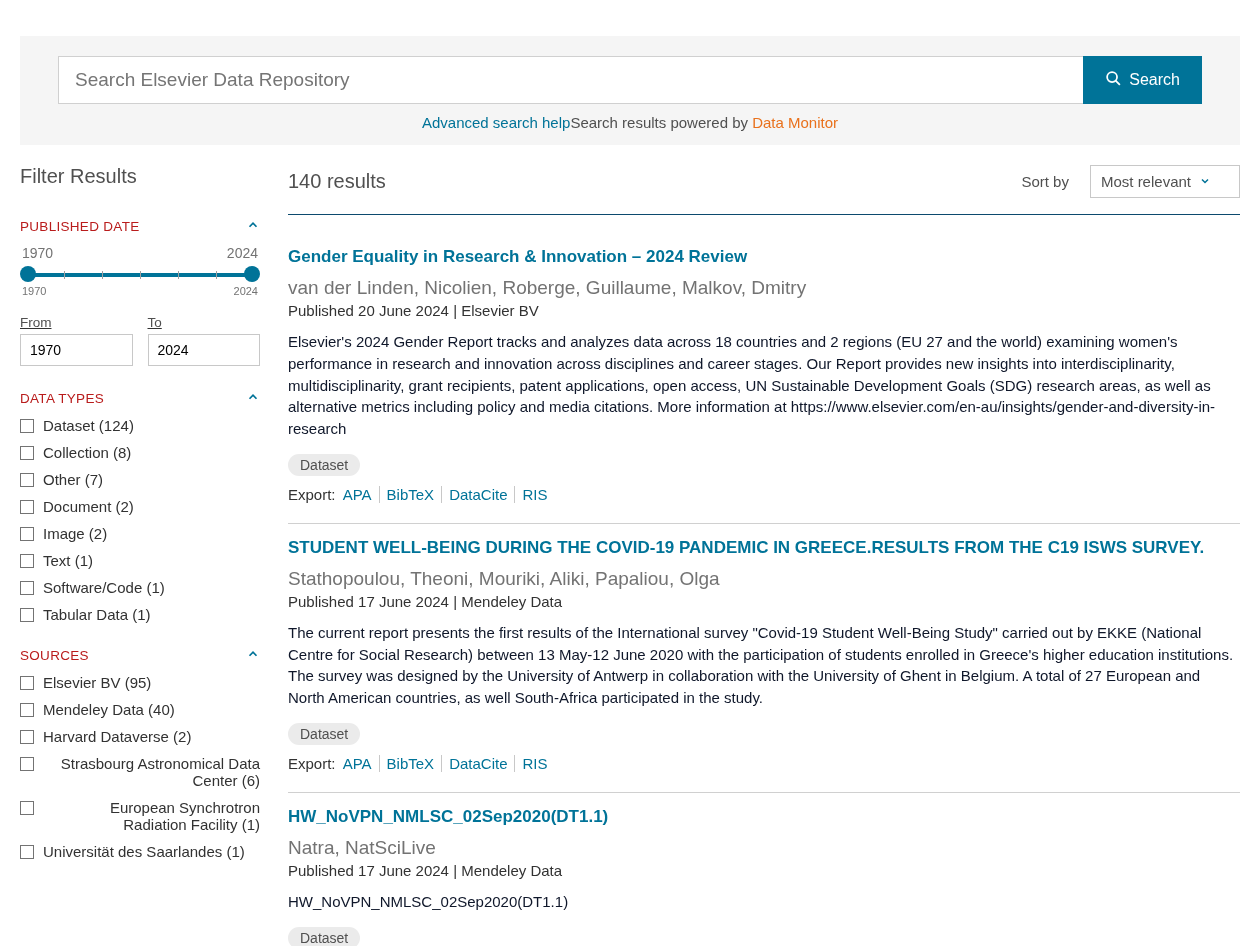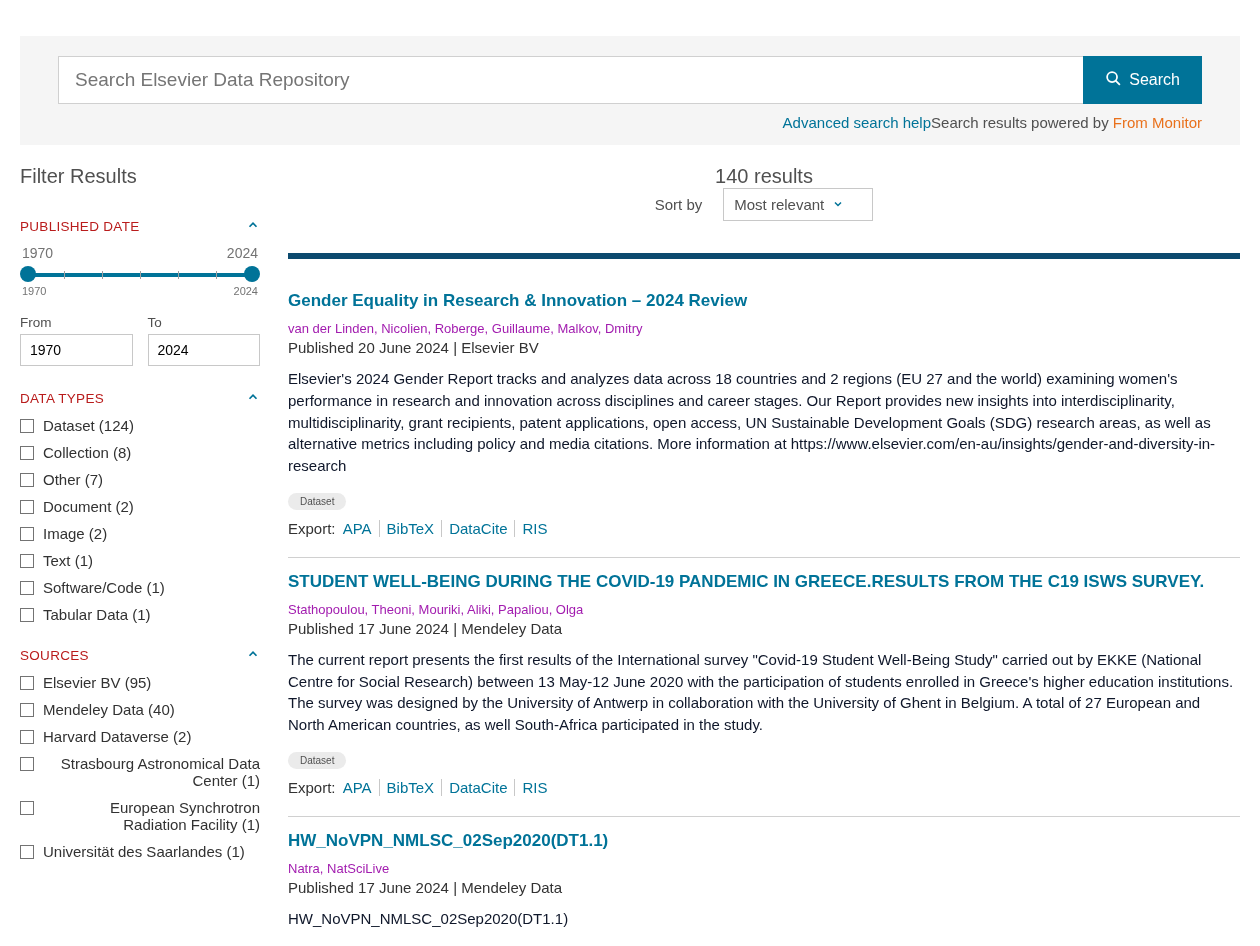--- a/index.html
+++ b/index.html
@@ -32,21 +32,21 @@
     padding: 0 22px;
     font-size: 16px;
     display: flex;
     align-items: center;
     gap: 7px;
     cursor: pointer;
   }
   .search-btn svg { width: 17px; height: 17px; }
   .search-meta {
     display: flex;
-    justify-content: flex-end;
+    justify-content: center;
     margin-top: 10px;
     font-size: 15px;
   }
   .adv-link { color: #007398; text-decoration: none; }
   .powered { color: #505050; }
   .powered a { color: #e9711c; text-decoration: none; }
 
   .main-wrap { display: flex; padding: 20px 20px 0 20px; gap: 28px; }
   .sidebar { width: 240px; flex-shrink: 0; }
   .content { flex: 1; }
@@ -74,68 +74,67 @@
   .slider-labels-top { display: flex; justify-content: space-between; font-size: 14px; color: #737373; margin-bottom: 4px; padding: 0 2px;}
   .slider-track { position: relative; height: 18px; margin: 2px 6px; }
   .slider-line { position: absolute; top: 8px; left: 0; right: 0; height: 4px; background: #007398; border-radius: 3px; }
   .slider-tick { position: absolute; top: 6px; width: 1px; height: 8px; background: #a0a0a0; }
   .slider-handle {
     position: absolute; top: 1px; width: 16px; height: 16px;
     background: #007398; border-radius: 50%;
   }
   .slider-labels-bot { display: flex; justify-content: space-between; font-size: 11px; color: #737373; padding: 0 2px; margin-top: 2px; }
 
-  .date-range-row { display: flex; gap: 15px; margin-top: 18px; margin-bottom: 16px; }
+  .date-range-row { display: flex; gap: 15px; margin-top: 18px; margin-bottom: 16px; text-decoration: underline; }
   .date-col { flex: 1; }
   .date-col label { display: block; font-size: 13.5px; color: #505050; margin-bottom: 4px; }
   .date-col input {
     width: 100%; border: 1px solid #c8c8c8; padding: 7px 9px; font-size: 14px;
   }
 
   .facet-block { margin-bottom: 24px; }
   .facet-item {
     display: flex; align-items: flex-start; gap: 9px;
     margin-bottom: 10px; font-size: 15px; color: #323232;
     cursor: pointer;
     text-align: right;
   }
   .facet-item .checkbox-box {
     width: 14px; height: 14px; border: 1.5px solid #737373; flex-shrink: 0; margin-top: 2px;
   }
 
   .results-header {
     display: flex; justify-content: space-between; align-items: center;
-    border-bottom: 6px solid #0c4a6e;
-    padding-bottom: 32px;
+    border-bottom: 1px solid #0c4a6e;
+    padding-bottom: 16px;
     margin-bottom: 18px;
-    flex-direction: column;
   }
   .results-count { font-size: 20px; color: #505050; font-weight: 400; }
   .sort-wrap { display: flex; align-items: center; gap: 21px; font-size: 15px; color: #505050; }
   .sort-select {
     border: 1px solid #c8c8c8;
     padding: 7px 28px 7px 10px;
     font-size: 15px;
     background: #fff;
     cursor: pointer;
     position: relative;
     display: flex;
     align-items: center;
     gap: 8px;
   }
   .sort-select svg { width: 12px; height: 12px; stroke: #007398; }
 
   .result-item { padding: 14px 0 20px 0; border-bottom: 1px solid #d0d0d0; }
   .result-title { color: #007398; font-weight: 600; font-size: 17px; margin-bottom: 10px; text-decoration: none; display: block; }
-  .result-authors { font-size: 13px; color: #a21caf; margin-bottom: 3px; }
+  .result-authors { font-size: 19px; color: #737373; margin-bottom: 3px; }
   .result-pub { font-size: 15px; color: #323232; margin-bottom: 12px; }
   .result-desc { font-size: 15px; color: #0f172a; line-height: 1.45; margin-bottom: 14px; }
   .badge {
     display: inline-block; background: #ebebeb; color: #505050;
-    padding: 3px 12px; border-radius: 12px; font-size: 10px;
+    padding: 3px 12px; border-radius: 12px; font-size: 14px;
     margin-bottom: 10px;
   }
   .export-row { font-size: 15px; color: #323232; }
   .export-row a {
     color: #007398; text-decoration: none; padding: 0 7px;
     border-right: 1px solid #c8c8c8;
   }
   .export-row a:last-child { border-right: none; }
   .export-row a:first-of-type { padding-left: 3px; }
 </style>
@@ -151,21 +150,21 @@
           <circle cx="10" cy="10" r="7"></circle>
             <line x1="21" y1="21" x2="15" y2="15"></line>
         </svg>
       </span>
       <span>Search</span>
     </button>
   </div>
   <div class="search-meta">
     <a href="#" class="adv-link">Advanced search help</a>
     <span class="powered">
-      <span>Search results powered by </span><a href="#">From Monitor</a>
+      <span>Search results powered by </span><a href="#">Data Monitor</a>
     </span>
   </div>
 </div>
 
 <div class="main-wrap">
   <aside class="sidebar">
     <h2 class="sidebar-title">Filter Results</h2>
 
     <div class="facet-block">
       <div class="facet-header">
@@ -270,21 +269,21 @@
           <div class="facet-item">
             <span class="checkbox-box"></span>
             <span>Mendeley Data (40)</span>
           </div>
           <div class="facet-item">
             <span class="checkbox-box"></span>
             <span>Harvard Dataverse (2)</span>
           </div>
           <div class="facet-item">
             <span class="checkbox-box"></span>
-            <span>Strasbourg Astronomical Data Center (1)</span>
+            <span>Strasbourg Astronomical Data Center (6)</span>
           </div>
           <div class="facet-item">
             <span class="checkbox-box"></span>
             <span>European Synchrotron Radiation Facility (1)</span>
           </div>
           <div class="facet-item">
             <span class="checkbox-box"></span>
             <span>Universität des Saarlandes (1)</span>
           </div>
         </div>

